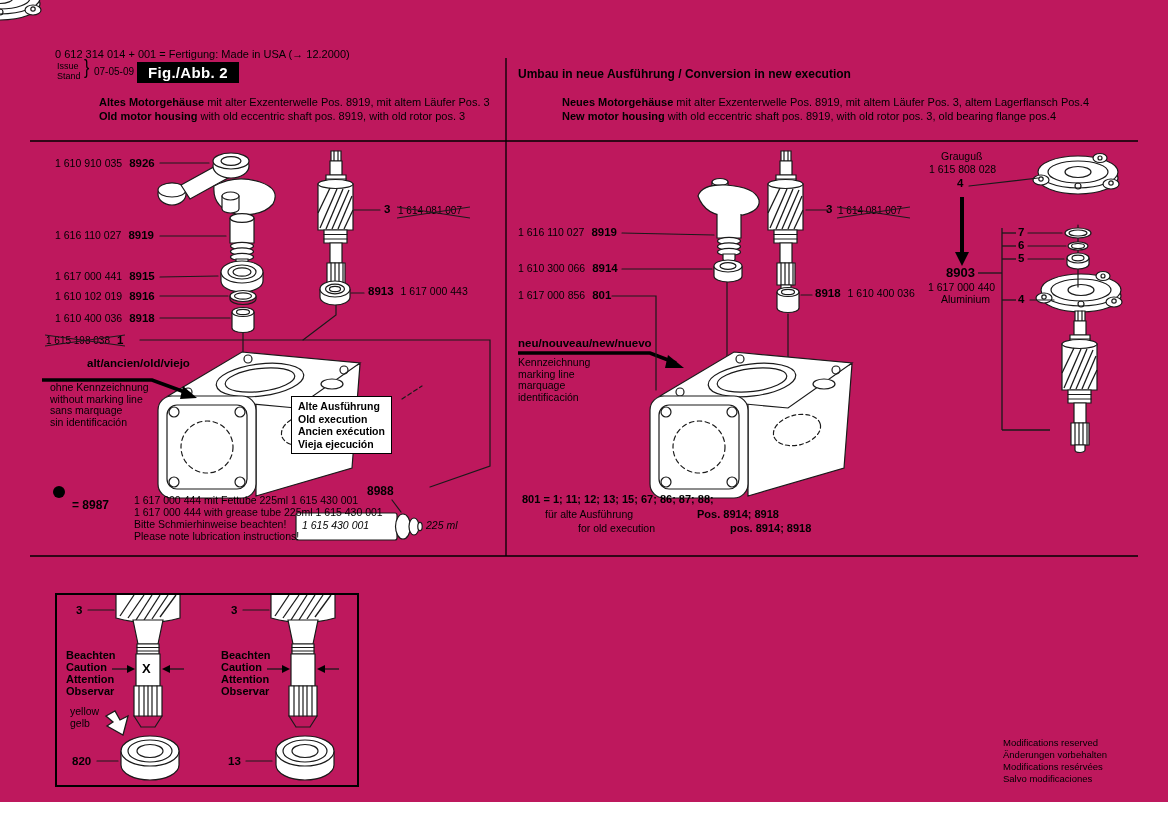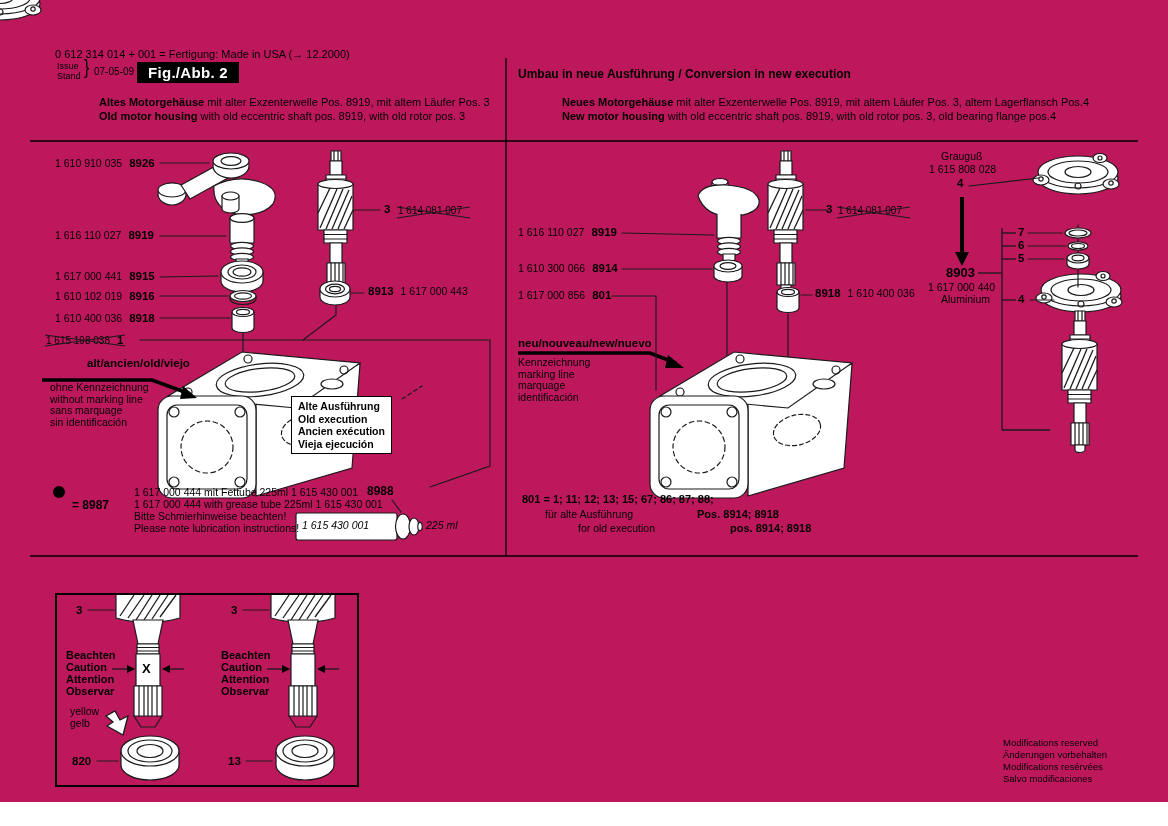--- a/index.html
+++ b/index.html
@@ -8,21 +8,21 @@
   svg.layer{position:absolute;left:0;top:0;z-index:1;}
   svg.overlay{position:absolute;left:0;top:0;z-index:5;pointer-events:none;}
   .txt{position:absolute;z-index:2;white-space:nowrap;}
   .row{display:flex;gap:7px;align-items:baseline;}
   .pn{font-size:10.5px;}
   .pos{font-weight:bold;font-size:11.5px;}
   .b{font-weight:bold;margin-left:44px;}
   .it{font-style:italic;}
   .t11{font-size:11px;}
   .t12b{font-size:12px;font-weight:bold;}
-  .note{font-size:10.5px;line-height:12px;}
+  .note{font-size:10.5px;line-height:12px;margin-top:8px;}
   .mnote{font-size:10.5px;line-height:11.5px;}
   .box{border:1.6px solid #000;background:#fff;padding:3px 6px;font-weight:bold;
        font-size:10.5px;line-height:12.6px;}
   .figbox{background:#000;color:#fff;font-weight:bold;font-size:15px;padding:2px 11px;letter-spacing:.3px;}
   .marker{font-weight:bold;font-size:11.5px;}
   .bullet{position:absolute;z-index:2;width:12px;height:12px;background:#000;border-radius:50%;}
   .insetbox{position:absolute;z-index:2;border:2.5px solid #000;background:transparent;}
   .caution{font-weight:bold;font-size:11px;line-height:12px;}
   .ftr{font-size:9.5px;line-height:12px;}
   

